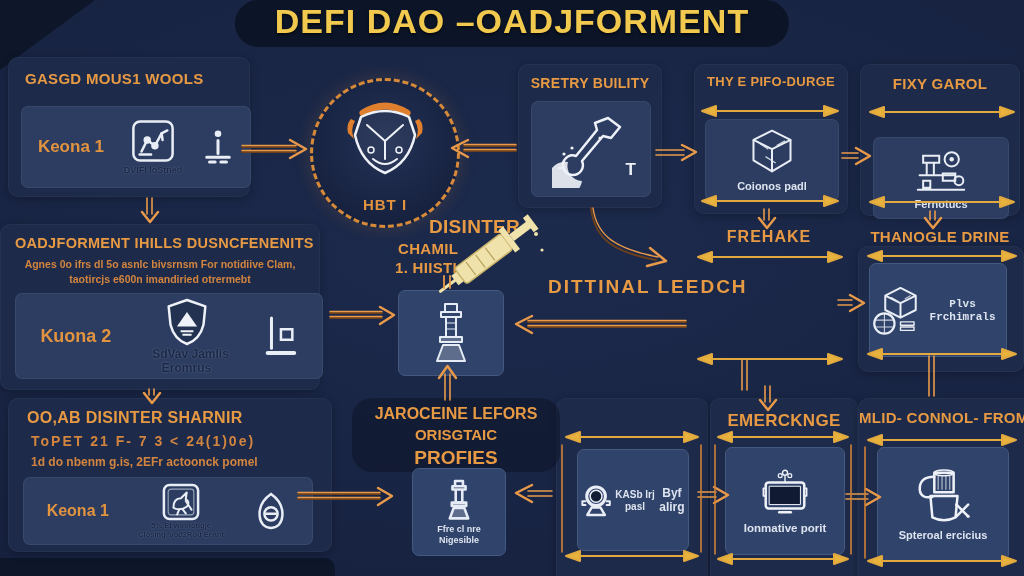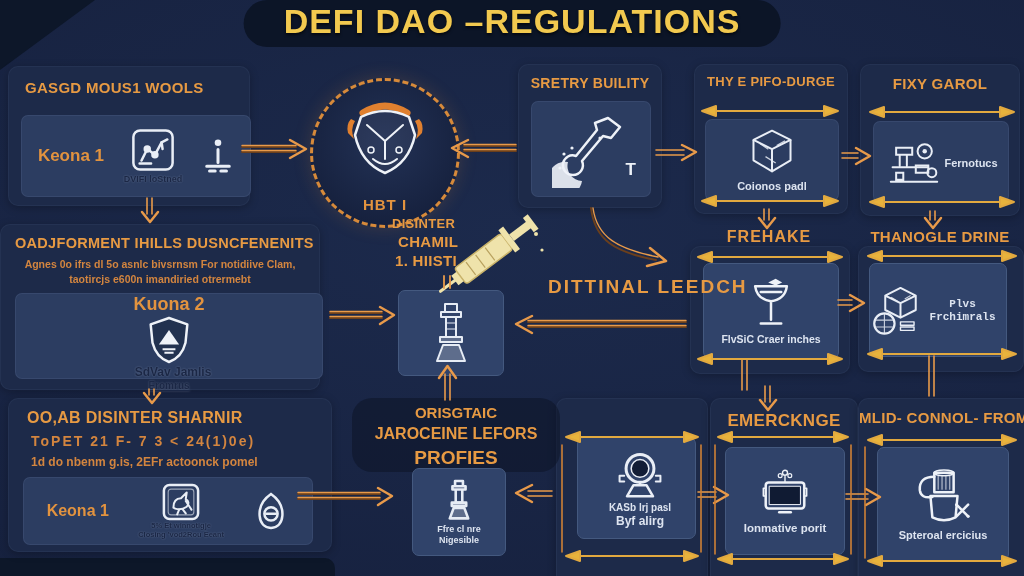--- a/index.html
+++ b/index.html
@@ -44,24 +44,24 @@
 </head>
 <body>
 
 <div class="canvas">
 
   <div class="corner" style="left:0;top:0;width:95px;height:70px;clip-path:polygon(0 0,100% 0,0 100%);"></div>
   <div class="corner" style="left:0;top:558px;width:335px;height:18px;border-radius:0 10px 0 0;"></div>
   <div class="corner" style="left:955px;top:545px;width:69px;height:31px;clip-path:polygon(100% 0,100% 100%,0 100%);"></div>
 
   <div class="title-pill">
-    <span>DEFI DAO –REGULATIONS</span>
-  </div>
-
-  <div class="panel" style="left:8px;top:66px;width:240px;height:138px;">
+    <span>DEFI DAO –OADJFORMENT</span>
+  </div>
+
+  <div class="panel" style="left:8px;top:57px;width:240px;height:138px;">
     <div class="hdr" style="left:16px;top:12px;font-size:15px;">GASGD MOUS1 WOOLS</div>
     <div class="inner" style="left:12px;top:48px;width:216px;height:80px;justify-content:space-around;padding:0 6px;">
       <span class="keona" style="font-size:17px;">Keona 1</span>
       <span class="icon-col">
         <svg class="ic" width="44" height="44" viewBox="0 0 46 46" fill="none" stroke="#e9eef6" stroke-width="2.5" stroke-linecap="round" stroke-linejoin="round">
           <rect x="2.5" y="2.5" width="41" height="41" rx="7"></rect>
           <path d="M11 34 L17 22 L25 28 L32 15"></path>
           <circle cx="17" cy="22" r="2.6" fill="#e9eef6"></circle>
             <circle cx="25" cy="28" r="2.6" fill="#e9eef6"></circle>
           <path d="M32 15 l6 -3 M32 15 l1 7 M9 37 h12"></path>
@@ -110,58 +110,58 @@
         <path d="M28 4 L48 14 L28 24 L8 14 Z"></path>
         <path d="M8 14 V36 L28 48 V24 M48 14 V36 L28 48"></path>
         <path d="M15 18 l9 6 M33 20 l9 -5 M21 32 l11 7 M28 30 v12" stroke-width="1.2" opacity=".85"></path>
       </svg>
       <span class="cap-light" style="font-size:11px;margin-top:3px;">Coionos padl</span>
     </div>
   </div>
 
   <div class="panel" style="left:860px;top:64px;width:158px;height:150px;">
     <div class="hdr center" style="top:10px;font-size:15px;">FIXY GAROL</div>
-    <div class="inner" style="left:12px;top:56px;width:134px;height:80px;flex-direction:row;">
+    <div class="inner" style="left:12px;top:72px;width:134px;height:80px;flex-direction:column;">
       <svg class="ic" width="60" height="50" viewBox="0 0 64 56" fill="none" stroke="#e9eef6" stroke-width="2" stroke-linecap="round">
         <circle cx="44" cy="16" r="8"></circle>
           <circle cx="44" cy="16" r="2.5" fill="#e9eef6" stroke="none"></circle>
         <path d="M12 12 h18 v8 h-18 z M16 20 v12 M24 20 v12 M8 34 h40"></path>
         <path d="M34 32 h14 v8 h-14 z"></path>
           <circle cx="52" cy="40" r="5"></circle>
         <path d="M12 40 h8 v8 h-8 z M6 50 h52"></path>
       </svg>
       <span class="cap-light" style="font-size:11px;margin-top:3px;">Fernotucs</span>
     </div>
   </div>
 
   <div class="panel" style="left:0;top:224px;width:318px;height:164px;">
     <div class="hdr" style="left:14px;top:10px;font-size:14.5px;">OADJFORMENT IHILLS DUSNCFENENITS</div>
     <div class="sub" style="left:0;width:100%;text-align:center;top:33px;font-size:10.5px;">Agnes 0o ifrs dl 5o asnlc bivsrnsm For notidiive Clam,</div>
     <div class="sub" style="left:0;width:100%;text-align:center;top:48px;font-size:10.5px;">taotircjs e600n imandiried otrermebt</div>
-    <div class="inner" style="left:14px;top:68px;width:290px;height:84px;justify-content:space-around;padding:0 8px;flex-direction:column;">
+    <div class="inner" style="left:14px;top:68px;width:290px;height:84px;justify-content:space-around;padding:0 8px;">
       <span class="keona" style="font-size:18px;">Kuona 2</span>
       <span class="icon-col">
         <svg class="ic" width="44" height="50" viewBox="0 0 48 54" stroke-linejoin="round">
           <path d="M24 3 L44 10 L42 30 Q38 46 24 51 Q10 46 6 30 L4 10 Z" fill="#223250" stroke="#eef2f8" stroke-width="2.5"></path>
           <path d="M13 32 L24 16 L35 32 Z" fill="#eef2f8"></path>
           <path d="M17 37 h14 M19 41 h10" stroke="#eef2f8" stroke-width="2"></path>
         </svg>
         <span class="cap-dark" style="font-size:12px;margin-top:1px;margin-left:8px;">SdVav Jamlis</span>
-        <span class="cap-dark" style="font-size:10px;text-decoration:underline;">Eromrus</span>
+        <span class="cap-dark" style="font-size:12px;">Eromrus</span>
       </span>
       <svg class="ic" width="36" height="44" viewBox="0 0 38 46" fill="none" stroke="#e9eef6" stroke-linecap="round">
         <path d="M10 4 V36" stroke-width="3"></path>
         <rect x="20" y="16" width="12" height="11" stroke-width="2.5"></rect>
         <path d="M6 41 H34" stroke-width="4"></path>
       </svg>
     </div>
   </div>
 
   <div style="position:absolute;left:392px;top:216px;z-index:6;">
-    <div class="hdr" style="position:static;font-size:13px;">DISINTER</div>
+    <div class="hdr" style="position:static;font-size:19px;margin-left:37px;">DISINTER</div>
     <div class="hdr" style="position:static;font-size:15px;margin:2px 0 0 6px;">CHAMIL</div>
     <div class="hdr" style="position:static;font-size:15px;margin:2px 0 0 3px;">1. HIISTI</div>
   </div>
 
   <svg class="ic" style="position:absolute;left:418px;top:198px;z-index:7;" width="145" height="112" viewBox="0 0 145 112">
     <g transform="rotate(-37 72 56)">
       <path d="M10 56 H30" stroke="#efe3ab" stroke-width="3" stroke-linecap="round"></path>
       <rect x="28" y="50" width="7" height="12" fill="#efe3ab"></rect>
       <rect x="35" y="46" width="58" height="20" rx="3" fill="#efe3ab" stroke="#c9b36a" stroke-width="1.5"></rect>
       <path d="M48 48 v16 M60 48 v16 M72 48 v16" stroke="#b8a15e" stroke-width="1.2"></path>
@@ -177,29 +177,20 @@
 
   <div class="inner bright" style="left:398px;top:290px;width:104px;height:84px;z-index:6;">
     <svg class="ic" width="44" height="64" viewBox="0 0 44 64" fill="none" stroke="#e6ecf5" stroke-width="2" stroke-linejoin="round">
       <path d="M16 3 h12 v8 h-12 z M12 11 h20 v5 h-20 z M17 16 h10 v20 h-10 z"></path>
       <path d="M17 22 h10 M17 28 h10" stroke-width="1.2"></path>
       <path d="M11 36 h22 v5 h-22 z M8 60 L36 60 L30 44 L14 44 Z" fill="rgba(230,236,245,.25)"></path>
     </svg>
   </div>
 
   <div class="hdr center" style="left:690px;width:158px;top:228px;font-size:16px;letter-spacing:1px;">FREHAKE</div>
-  <div class="panel" style="left:690px;top:246px;width:158px;height:126px;">
-    <div class="inner bright" style="left:12px;top:16px;width:134px;height:94px;flex-direction:column;">
-      <svg class="ic" width="46" height="54" viewBox="0 0 46 58" fill="none" stroke="#eef2f8" stroke-width="2.5" stroke-linecap="round" stroke-linejoin="round">
-        <path d="M20 6 l8 -4 l7 4 l-7 3 z" fill="#eef2f8" stroke="none"></path>
-        <path d="M6 10 H40 M6 10 Q8 24 23 26 Q38 24 40 10 M12 16 H34 M23 26 V46 M12 50 H34"></path>
-      </svg>
-      <span class="cap-light" style="font-size:10.5px;margin-top:2px;">FlvSiC Craer inches</span>
-    </div>
-  </div>
 
   <div class="hdr center" style="left:856px;width:168px;top:228px;font-size:15px;">THANOGLE DRINE</div>
   <div class="panel" style="left:858px;top:246px;width:164px;height:124px;">
     <div class="inner bright" style="left:10px;top:16px;width:136px;height:92px;flex-direction:row;font-family:Liberation Mono, monospace;">
       <svg class="ic" width="56" height="56" viewBox="0 0 58 60" fill="none" stroke="#e9eef6" stroke-width="2" stroke-linejoin="round">
         <path d="M36 4 L54 13 L36 22 L18 13 Z M18 13 V30 L36 39 V22 M54 13 V30 L36 39"></path>
         <path d="M25 15 l8 5 M41 17 l7 -4" stroke-width="1.1" opacity=".8"></path>
         <circle cx="17" cy="46" r="12" stroke-width="2.2"></circle>
         <path d="M17 34 v24 M6 42 h22 M6 50 h22" stroke-width="1.1" opacity=".85"></path>
         <path d="M36 44 h16 v4 h-16 z M36 50 h16 v4 h-16 z" stroke-width="1.4"></path>
@@ -226,35 +217,35 @@
       </span>
       <svg class="ic" width="36" height="40" viewBox="0 0 38 42" fill="none" stroke="#e9eef6" stroke-width="2.5" stroke-linecap="round">
         <path d="M19 3 Q32 12 31 26 Q30 38 19 39 Q8 38 7 26 Q6 12 19 3 Z"></path>
         <circle cx="19" cy="24" r="7"></circle>
           <path d="M14 24 h10"></path>
       </svg>
     </div>
   </div>
 
   <div class="headerstack" style="left:352px;top:398px;width:196px;">
+    <div style="font-size:16px;">JAROCEINE LEFORS</div>
     <div style="font-size:15px;">ORISGTAIC</div>
-    <div style="font-size:16px;">JAROCEINE LEFORS</div>
     <div style="font-size:19px;">PROFIES</div>
   </div>
   <div class="inner bright" style="left:412px;top:468px;width:92px;height:86px;flex-direction:column;z-index:6;">
     <svg class="ic" width="30" height="42" viewBox="0 0 44 64" fill="none" stroke="#e6ecf5" stroke-width="2.6" stroke-linejoin="round">
       <path d="M16 3 h12 v8 h-12 z M12 11 h20 v5 h-20 z M17 16 h10 v20 h-10 z"></path>
       <path d="M11 36 h22 v5 h-22 z M8 60 L36 60 L30 44 L14 44 Z" fill="rgba(230,236,245,.25)"></path>
     </svg>
     <span class="cap-light" style="font-size:9px;margin-top:3px;">Ffre cl nre</span>
     <span class="cap-light" style="font-size:9px;">Nigesible</span>
   </div>
 
   <div class="panel" style="left:556px;top:398px;width:150px;height:178px;border-radius:10px 10px 0 0;">
-    <div class="inner bright" style="left:20px;top:38px;width:110px;height:100px;flex-direction:column;padding-left:7px;">
+    <div class="inner bright" style="left:20px;top:50px;width:110px;height:100px;flex-direction:row;">
       <svg class="ic" width="54" height="52" viewBox="0 0 58 56" fill="none" stroke="#e9eef6" stroke-linecap="round" stroke-linejoin="round">
         <circle cx="29" cy="22" r="15" stroke-width="3"></circle>
         <circle cx="29" cy="22" r="9.5" fill="#121d36" stroke-width="1.5"></circle>
         <path d="M12 30 h-5 v6 h5 M46 30 h5 v6 h-5" stroke-width="2"></path>
         <path d="M29 37 V40 M15 52 H43 L36 40 H22 Z" stroke-width="2.5"></path>
       </svg>
       <span class="cap-light" style="font-size:10px;margin-top:2px;">KASb lrj pasl</span>
       <span class="cap-light" style="font-size:12px;">Byf alirg</span>
     </div>
   </div>

